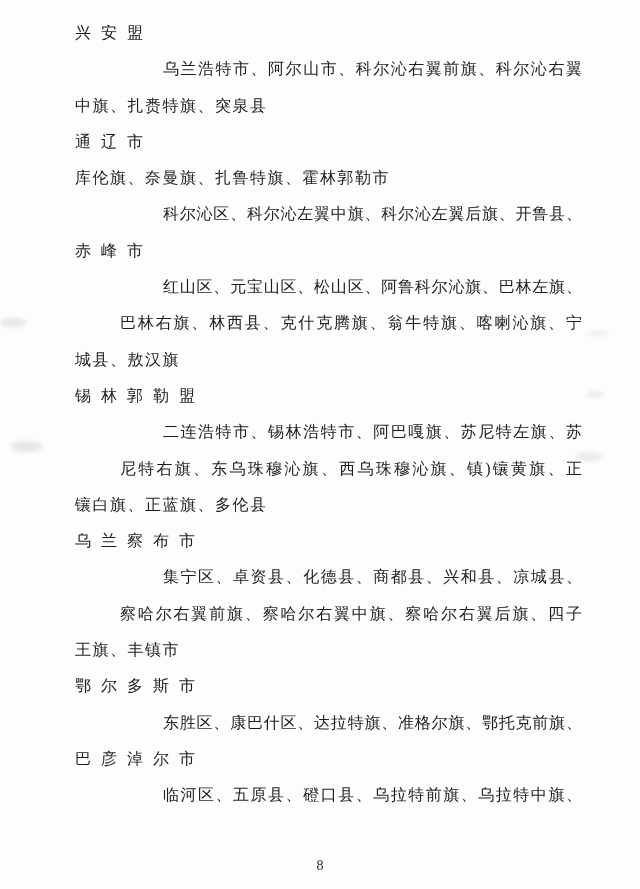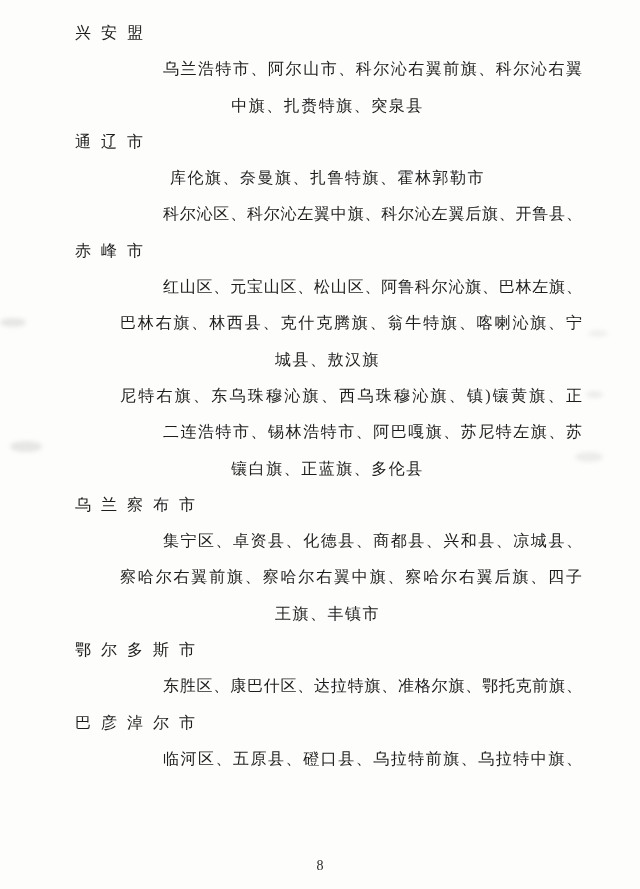--- a/index.html
+++ b/index.html
@@ -39,21 +39,20 @@
     white-space: normal;
     letter-spacing: -1.9px;
     text-align: justify;
     text-align-last: justify;
     text-justify: inter-character;
     margin-left: 45px;
   }
   
   .cont {
     letter-spacing: 1.5px;
-    text-align: center;
   }
   .indent {
     text-indent: 43px;
   }
   .pageno {
     position: absolute;
     top: 858px;
     left: 0;
     width: 100%;
     text-align: center;
@@ -92,22 +91,23 @@
 
     <div class="line head">通辽市</div>
     <div class="line cont">库伦旗、奈曼旗、扎鲁特旗、霍林郭勒市</div>
     <div class="line fill indent">科尔沁区、科尔沁左翼中旗、科尔沁左翼后旗、开鲁县、</div>
 
     <div class="line head">赤峰市</div>
     <div class="line fill indent">红山区、元宝山区、松山区、阿鲁科尔沁旗、巴林左旗、</div>
     <div class="line fill">巴林右旗、林西县、克什克腾旗、翁牛特旗、喀喇沁旗、宁</div>
     <div class="line cont">城县、敖汉旗</div>
 
+    <div class="line head">锡林郭勒盟</div>
+    <div class="line fill indent">二连浩特市、锡林浩特市、阿巴嘎旗、苏尼特左旗、苏</div>
     <div class="line fill">尼特右旗、东乌珠穆沁旗、西乌珠穆沁旗、镇)镶黄旗、正</div>
-    <div class="line fill indent">二连浩特市、锡林浩特市、阿巴嘎旗、苏尼特左旗、苏</div>
     <div class="line cont">镶白旗、正蓝旗、多伦县</div>
 
     <div class="line head">乌兰察布市</div>
     <div class="line fill indent">集宁区、卓资县、化德县、商都县、兴和县、凉城县、</div>
     <div class="line fill">察哈尔右翼前旗、察哈尔右翼中旗、察哈尔右翼后旗、四子</div>
     <div class="line cont">王旗、丰镇市</div>
 
     <div class="line head">鄂尔多斯市</div>
     <div class="line fill indent">东胜区、康巴什区、达拉特旗、准格尔旗、鄂托克前旗、</div>
 

